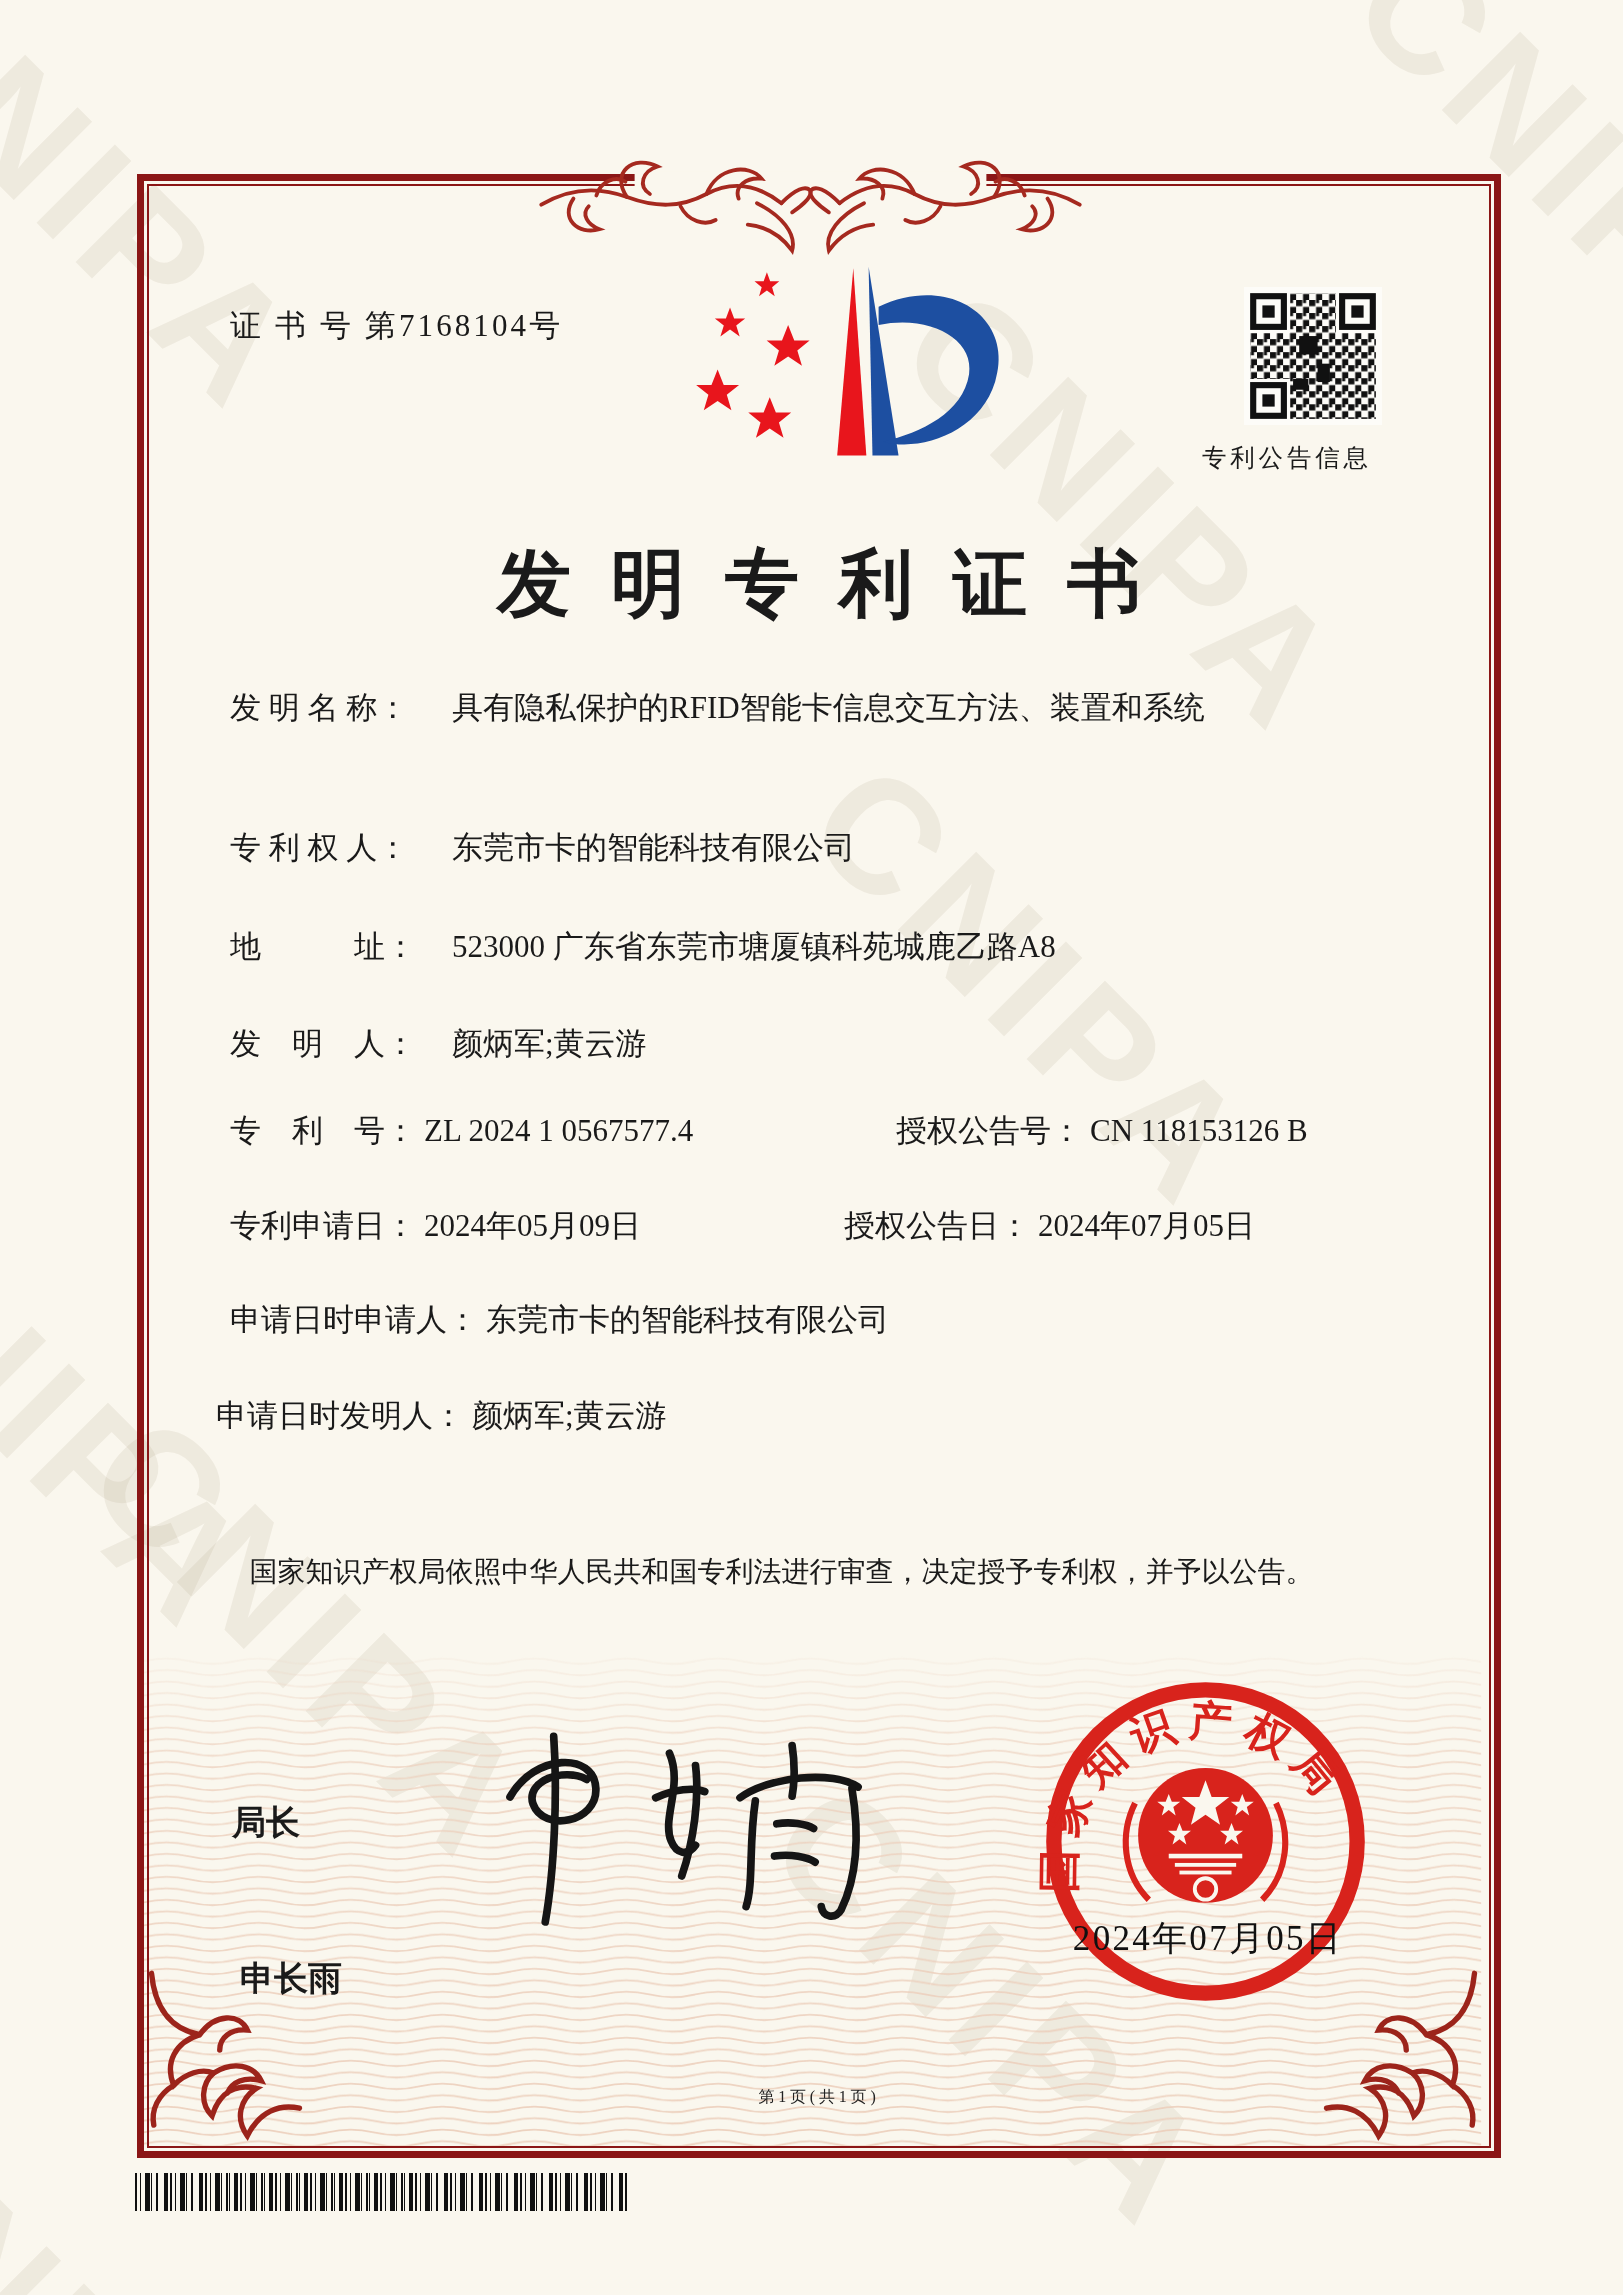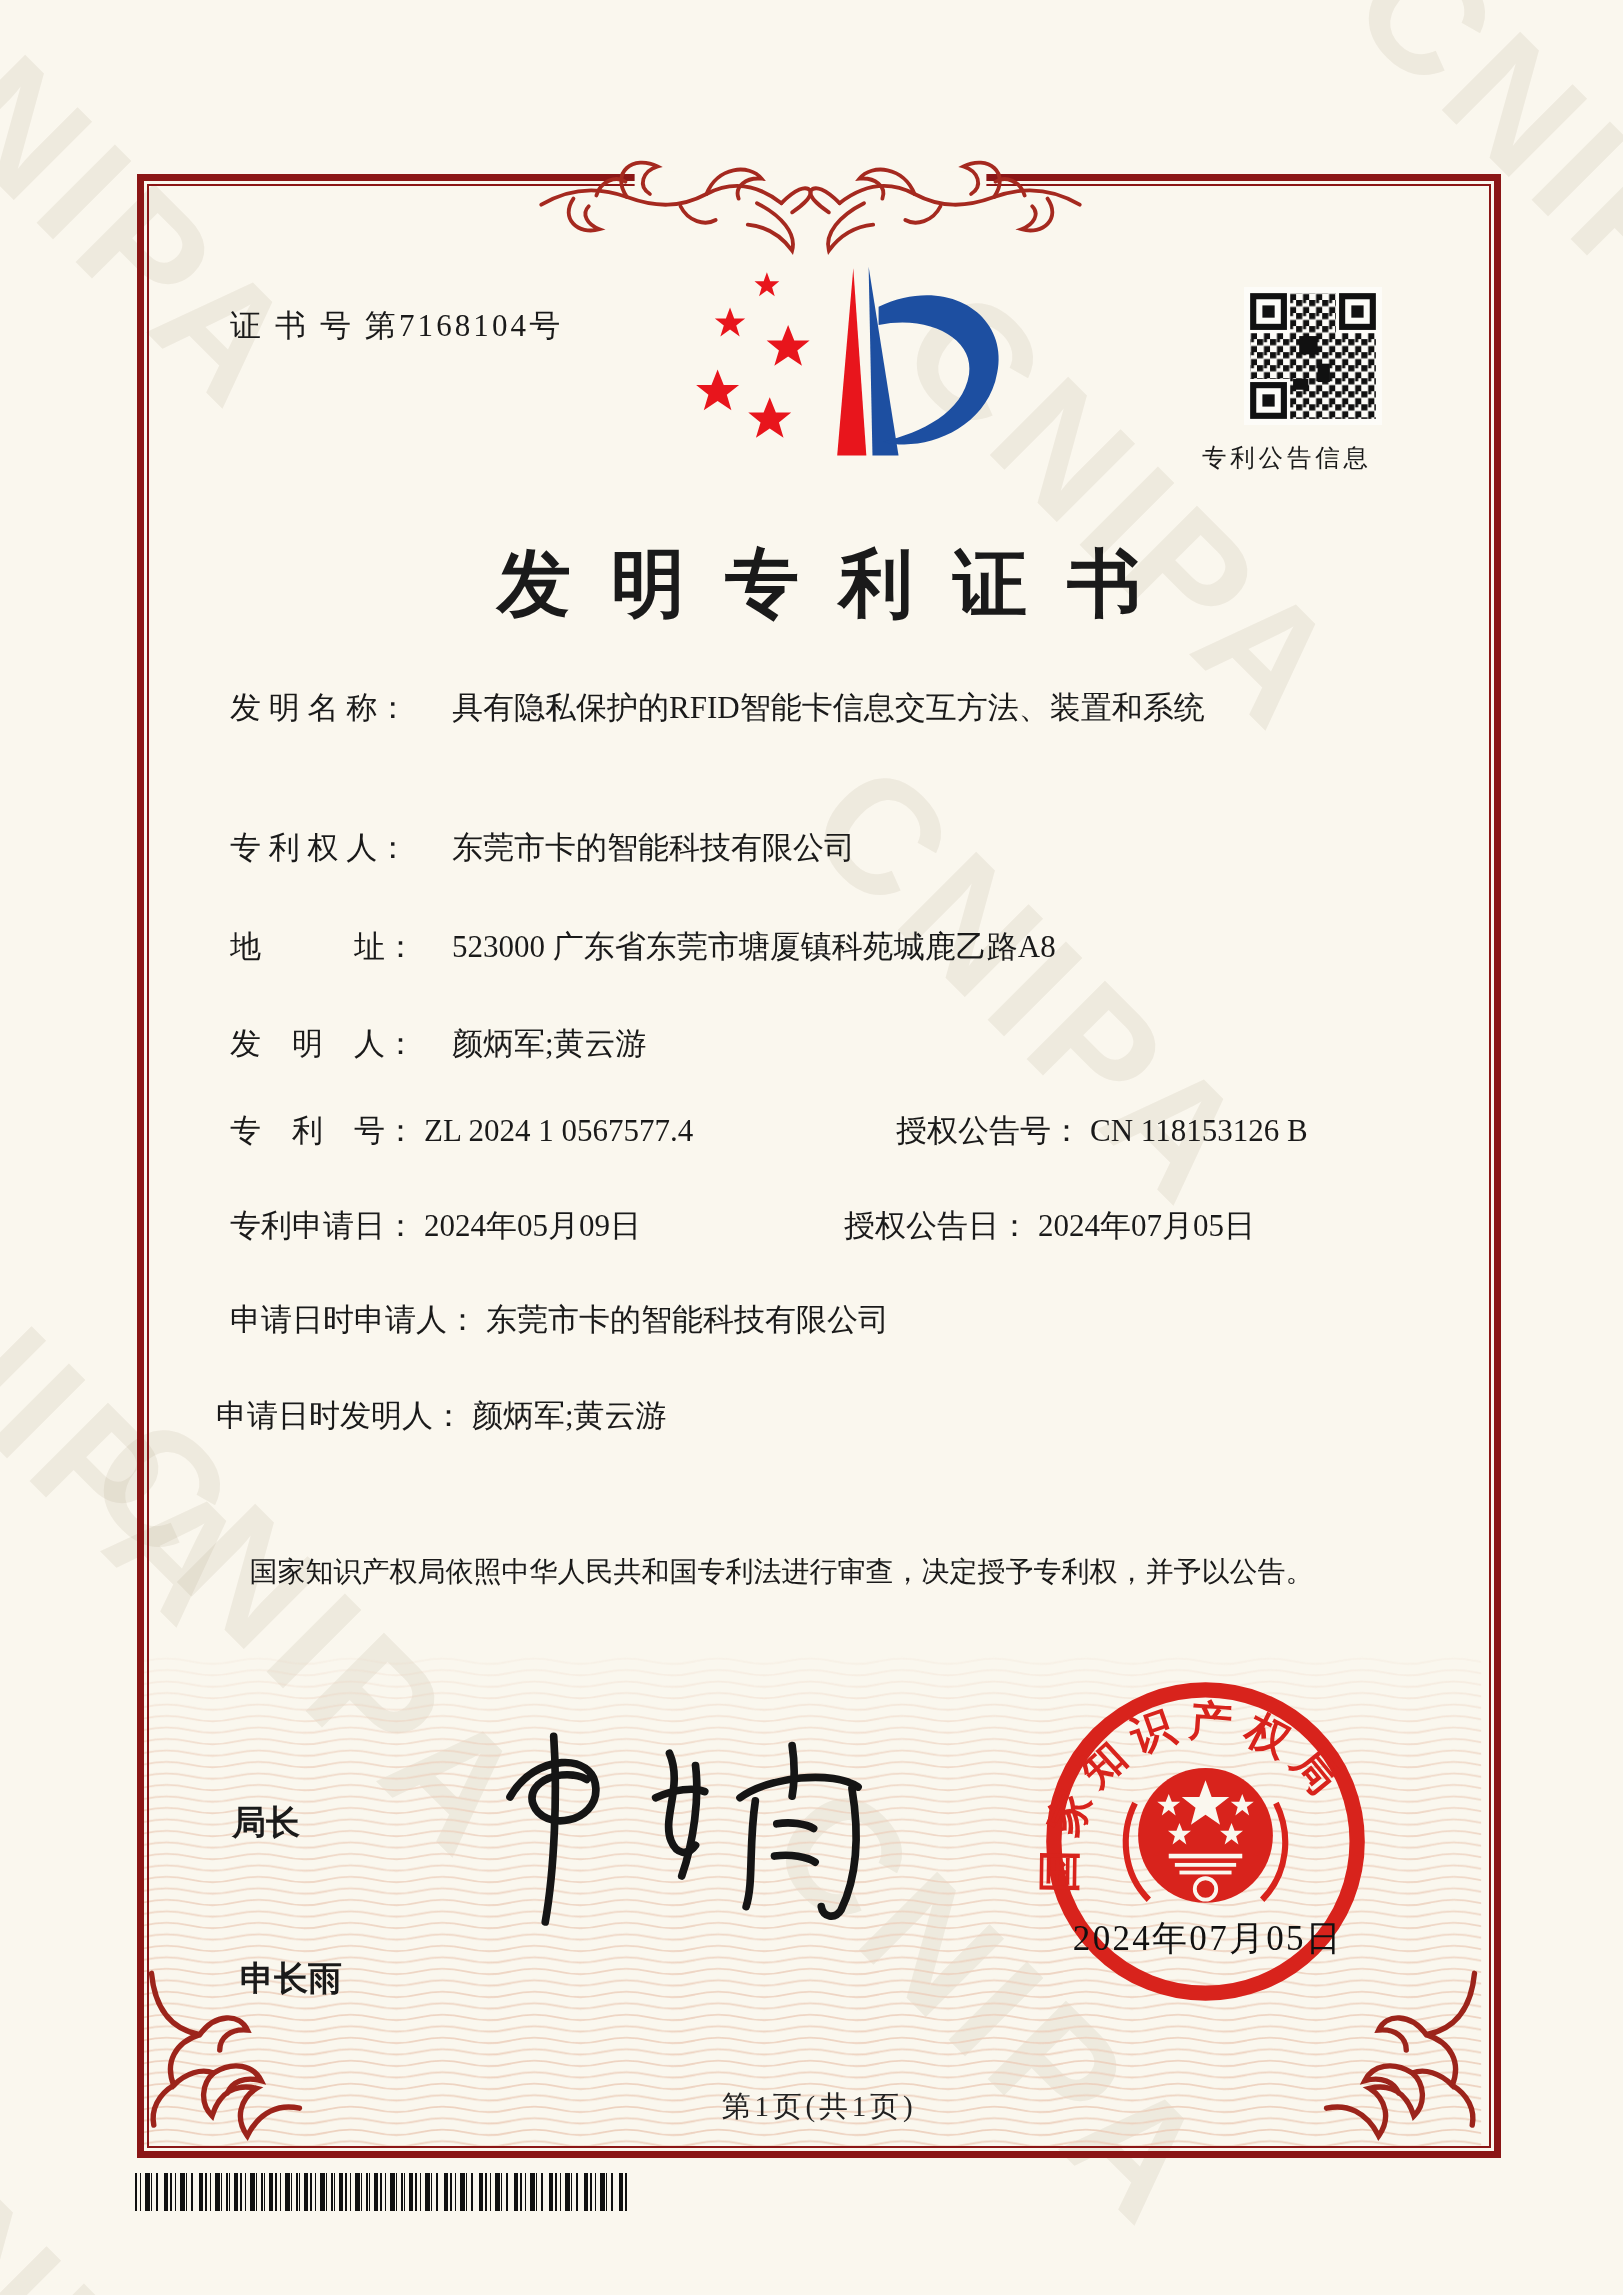--- a/index.html
+++ b/index.html
@@ -36,21 +36,21 @@
   .row2{position:absolute;font-size:31px;white-space:nowrap;}
   .row2 .val{margin-left:8px;}
   .statement{
     position:absolute;left:192px;top:1543px;width:1227px;
     font-size:28px;line-height:57px;text-align:justify;
   }
   .statement .l1{text-indent:2.05em;}
   .director-title{position:absolute;left:232px;top:1800px;font-size:34px;font-family:"Liberation Sans","DejaVu Sans",sans-serif;font-weight:700;}
   .director-name{position:absolute;left:232px;top:1956px;font-size:34px;font-family:"Liberation Sans","DejaVu Sans",sans-serif;font-weight:700;margin-left:8px;}
   .seal-date{position:absolute;left:1070px;top:1915px;width:276px;text-align:center;font-size:35px;letter-spacing:2.3px;color:#111;}
-  .footer-page{position:absolute;left:137px;top:2087px;width:1364px;text-align:center;font-size:29px;letter-spacing:3.8px;color:#222;}
+  .footer-page{position:absolute;left:137px;top:2087px;width:1364px;text-align:center;font-size:16px;letter-spacing:3.8px;color:#222;}
   .barcode{
     position:absolute;left:135px;top:2173px;width:495px;height:38px;
     background:repeating-linear-gradient(90deg,
       #101010 0 2.3px,transparent 2.3px 4.6px,
       #101010 4.6px 6.1px,transparent 6.1px 10px,
       #101010 10px 14.6px,transparent 14.6px 16px,
       #101010 16px 17px,transparent 17px 21px,
       #101010 21px 23px,transparent 23px 24.5px,
       #101010 24.5px 25px,transparent 25px 29px,
       #101010 29px 33px,transparent 33px 35px);

